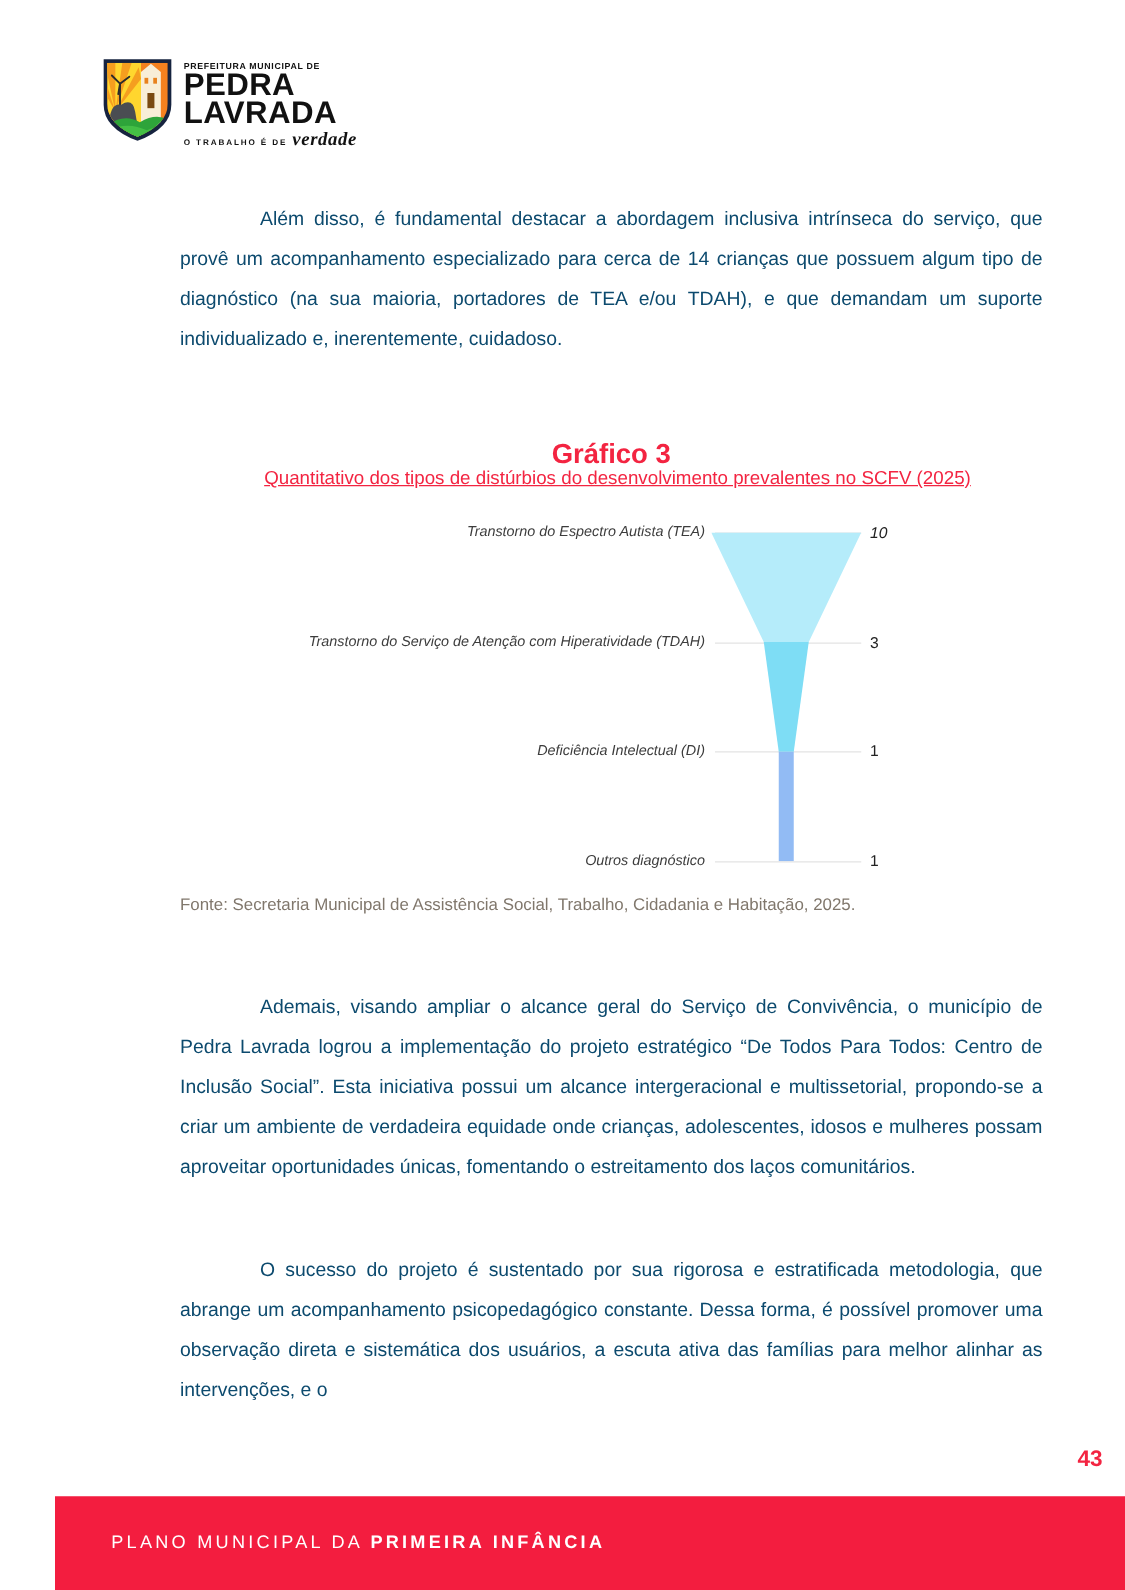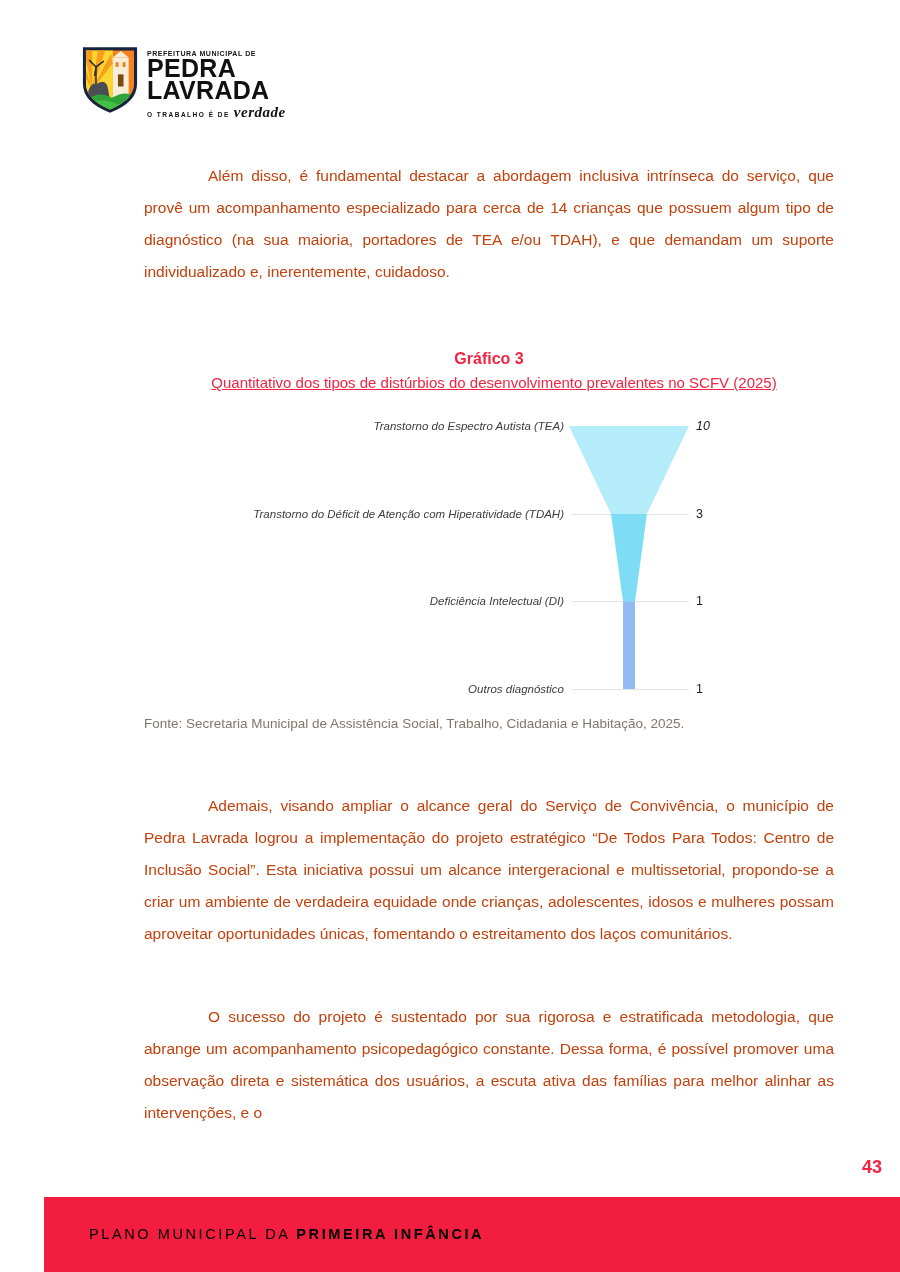--- a/index.html
+++ b/index.html
@@ -24,32 +24,32 @@
   .logo-tagline .script { font-family: Liberation Serif, serif; font-style: italic; font-weight: 700; font-size: 15px; letter-spacing: 0.5px; margin-left: 4px; text-transform: lowercase; }
 
   
   .body-par {
     position: absolute;
     left: 100px;
     width: 690px;
     margin: 0;
     font-size: 15.5px;
     line-height: 32px;
-    color: #c2410c;
+    color: #0c4a6e;
     text-align: justify;
     text-indent: 64px;
   }
   #para-1 { top: 160px; }
   #para-2 { top: 790px; }
   #para-3 { top: 1001px; }
 
   
   .chart-title {
     position: absolute; top: 350px; left: 100px; width: 690px; margin: 0;
-    text-align: center; font-size: 16px; font-weight: 700; color: #f32441;
+    text-align: center; font-size: 22px; font-weight: 700; color: #f32441;
   }
   .chart-subtitle {
     position: absolute; top: 374px; left: 55px; width: 790px; margin: 0;
     text-align: center; font-size: 15px; font-weight: 400; color: #f32441; text-decoration: underline;
   }
   .funnel-chart { position: absolute; top: 408px; left: 100px; width: 700px; height: 300px; }
   .frow-label {
     position: absolute; left: 0; width: 420px; text-align: right;
     font-size: 11.5px; line-height: 18px; color: #3c3c3c; white-space: nowrap; font-style: italic;
   }
@@ -69,21 +69,21 @@
   .page-number {
     position: absolute; top: 1157px; right: 62px;
     font-size: 18px; font-weight: 700; color: #f32441;
   }
   .footer-band {
     position: absolute; left: 0; bottom: 0; width: 900px; height: 75px;
     background: #f31d3f;
   }
   .footer-band-text {
     position: absolute; left: 45px; top: 0; height: 75px; line-height: 75px;
-    color: #000000; font-size: 14.5px; letter-spacing: 2.6px; white-space: nowrap;
+    color: #ffffff; font-size: 14.5px; letter-spacing: 2.6px; white-space: nowrap;
   }
   .footer-band-text .band-regular { font-weight: 400; }
   .footer-band-text .band-bold { font-weight: 700; }
 </style>
 </head>
 <body>
 
 <div class="page">
 
   <div class="logo">
@@ -129,21 +129,21 @@
   </div>
 
   <p id="para-1" class="body-par">Além disso, é fundamental destacar a abordagem inclusiva intrínseca do serviço, que provê um acompanhamento especializado para cerca de 14 crianças que possuem algum tipo de diagnóstico (na sua maioria, portadores de TEA e/ou TDAH), e que demandam um suporte individualizado e, inerentemente, cuidadoso.</p>
 
   <h3 class="chart-title">Gráfico 3</h3>
   <p class="chart-subtitle">Quantitativo dos tipos de distúrbios do desenvolvimento prevalentes no SCFV (2025)</p>
   <div class="funnel-chart">
       <div class="frow-label" style="top: 9px;">Transtorno do Espectro Autista (TEA)</div>
       <div class="frow-line" style="top: 18px; background: rgb(228, 228, 228);"></div>
       <div class="frow-value" style="top: 9px; font-style: italic;">10</div>
-      <div class="frow-label" style="top: 96.7px;">Transtorno do Déficit de Atenção com Hiperatividade (TDAH)</div>
+      <div class="frow-label" style="top: 96.7px;">Transtorno do Serviço de Atenção com Hiperatividade (TDAH)</div>
       <div class="frow-line" style="top: 105.7px; background: rgb(228, 228, 228);"></div>
       <div class="frow-value" style="top: 96.7px;">3</div>
       <div class="frow-label" style="top: 184.4px;">Deficiência Intelectual (DI)</div>
       <div class="frow-line" style="top: 193.4px; background: rgb(228, 228, 228);"></div>
       <div class="frow-value" style="top: 184.4px;">1</div>
       <div class="frow-label" style="top: 272.1px;">Outros diagnóstico</div>
       <div class="frow-line" style="top: 281.1px; background: rgb(228, 228, 228);"></div>
       <div class="frow-value" style="top: 272.1px;">1</div>
       <svg class="funnel-svg" width="120" height="263.1" viewBox="0 0 120 263.1">
         <polygon points="0,0 120,0 78,87.7 42,87.7" fill="#b5ecfa"></polygon>

